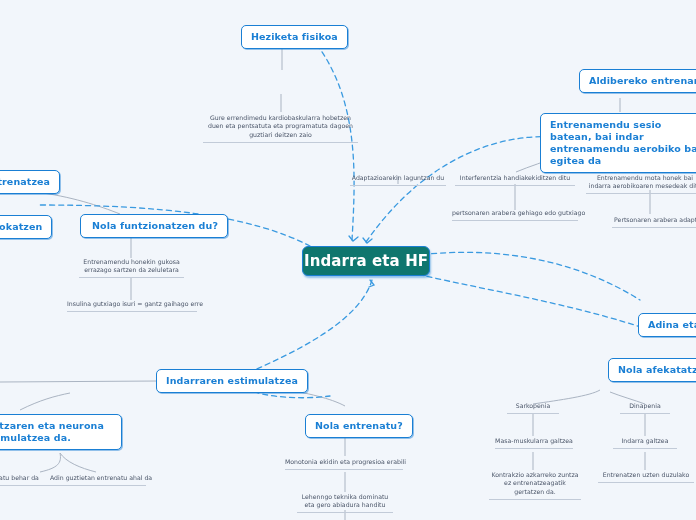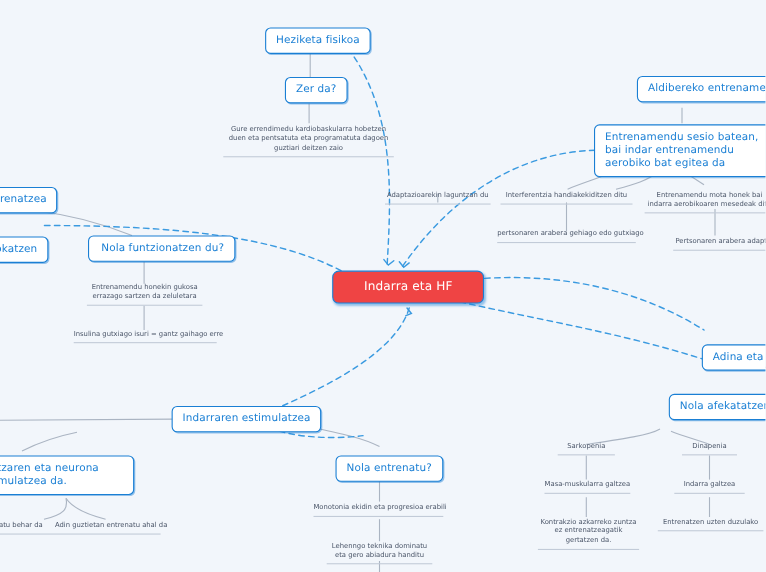--- a/index.html
+++ b/index.html
@@ -23,34 +23,34 @@
     pointer-events: none;
   }
   
   .node {
     position: absolute;
     box-sizing: border-box;
     border: 1.6px solid #1a7fd4;
     border-radius: 5px;
     background: #ffffff;
     color: #1a7fd4;
-    font-weight: normal;
+    font-weight: bold;
     font-size: 9.5px;
     line-height: 12px;
     letter-spacing: 0.1px;
     padding: 5px 9px;
     white-space: nowrap;
     box-shadow: 1px 1px 0 rgba(26,127,212,0.45);
   }
   .node.center {
-    background: #ef4444;
+    background: #0f766e;
     color: #ffffff;
     border-color: #1a7fd4;
-    font-size: 11px;
-    padding: 8px 28px;
+    font-size: 15px;
+    padding: 8px 1px;
     border-radius: 6px;
     box-shadow: 1px 2px 2px rgba(26,127,212,0.45);
   }
   .node.multiline {
     white-space: normal;
   }
   
   .leaf {
     position: absolute;
     box-sizing: border-box;
@@ -133,23 +133,20 @@
       <path d="M398,256 L393,259 L396,264"></path>
       <path d="M370,280 L374,285 L369,287"></path>
       <path d="M245,372 L250,376 L246,381"></path>
     </g>
   </svg>
 
   <div class="node" style="left:241px; top:25px;">
     <span>Heziketa fisikoa</span>
   </div>
 
-  <div class="node" style="left:259px; top:70px;">
-    <span>Zer da?</span>
-  </div>
 
   <div class="node" style="left:579px; top:69px;">
     <span>Aldibereko entrenamendua</span>
   </div>
 
   <div class="node multiline" style="left:540px; top:113px; width:175px;">
     <span>Entrenamendu sesio batean, bai indar entrenamendu aerobiko bat egitea da</span>
   </div>
 
   <div class="node" style="left:-26px; top:170px;">

